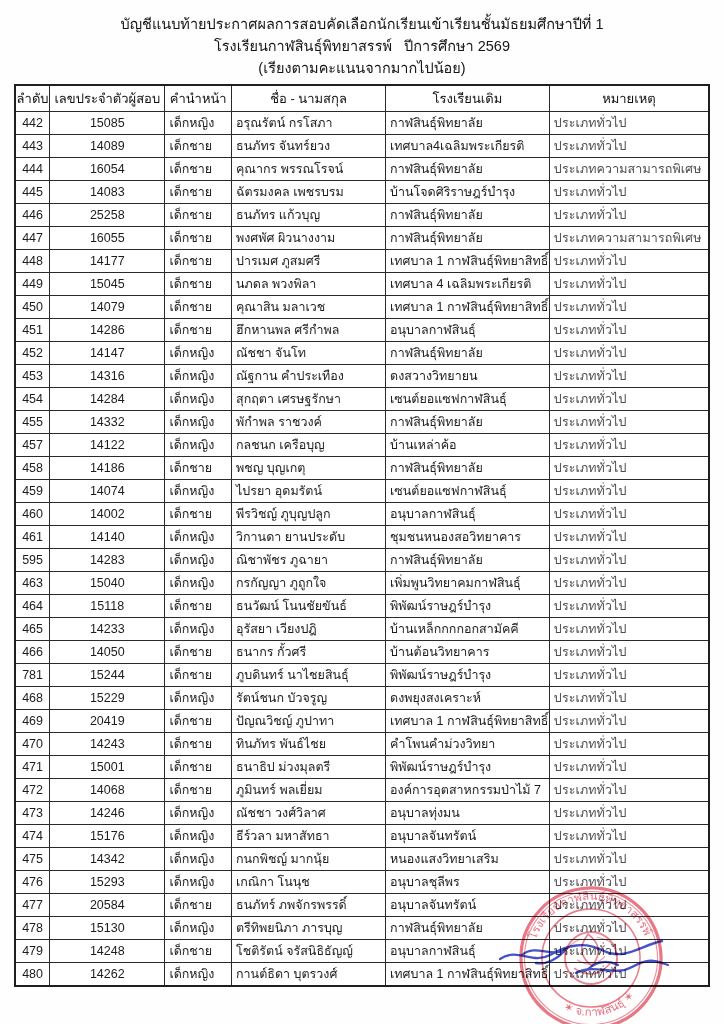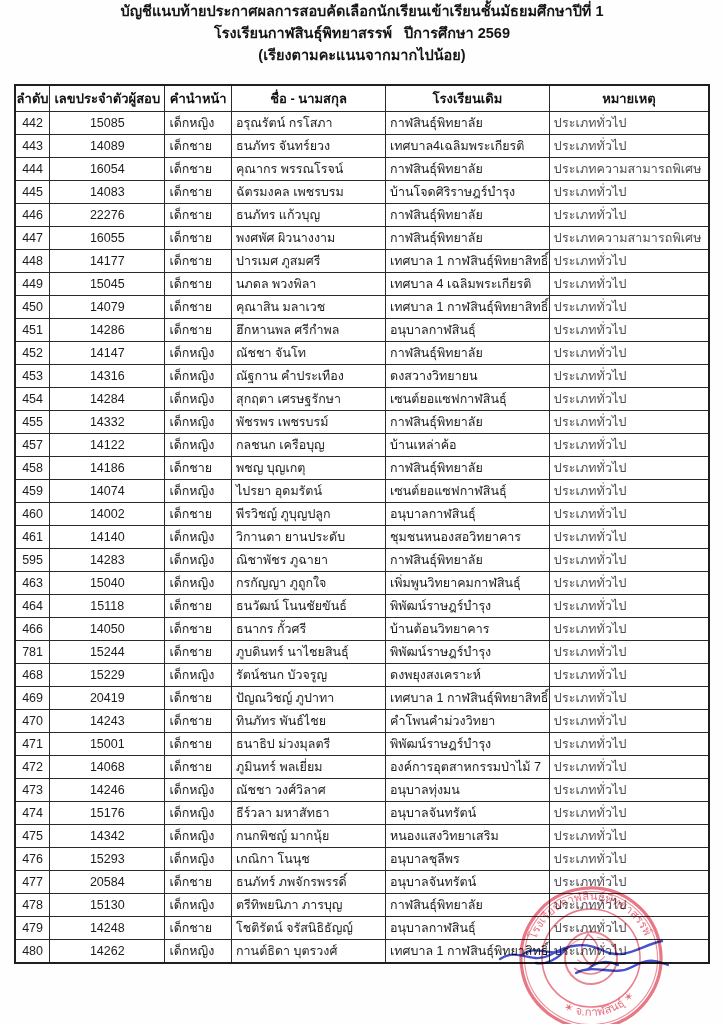--- a/index.html
+++ b/index.html
@@ -9,23 +9,23 @@
     overflow: hidden;
     position: relative;
     font-family: "Liberation Sans", "DejaVu Sans", sans-serif;
     color: #1c1c1c;
   }
   .page {
     position: absolute; inset: 0;
     background: #fefefe;
   }
   .doc-header {
-    padding-top: 0;
+    padding-top: 13px;
     text-align: center;
-    font-weight: bold;
+    font-weight: normal;
     font-size: 14.5px;
     line-height: 22px;
     color: #151515;
   }
   .doc-header .line2 { white-space: pre-wrap; }
   table.results {
     position: absolute;
     left: 14px; top: 84px;
     width: 696px;
     border-collapse: collapse;
@@ -34,21 +34,21 @@
   }
   table.results th, table.results td {
     border: 1px solid #2a2a2a;
     overflow: hidden;
     white-space: nowrap;
   }
   table.results { border: 2px solid #1f1f1f; }
   table.results th {
     height: 26px;
     font-size: 13px;
-    font-weight: bold;
+    font-weight: normal;
     text-align: center;
     color: #111;
   }
   table.results td {
     height: 22px;
     font-size: 12.5px;
     padding: 0 4px;
     line-height: 22px;
   }
   td.c-center { text-align: center; padding: 0 2px; }
@@ -140,21 +140,21 @@
         <tr>
           <td class="c-center">445</td>
           <td class="c-center">14083</td>
           <td class="c-left">เด็กชาย</td>
           <td class="c-left">ฉัตรมงคล เพชรบรม</td>
           <td class="c-left">บ้านโจดศิริราษฎร์บำรุง</td>
           <td class="c-left c-remark">ประเภททั่วไป</td>
         </tr>
         <tr>
           <td class="c-center">446</td>
-          <td class="c-center">22276</td>
+          <td class="c-center">25258</td>
           <td class="c-left">เด็กชาย</td>
           <td class="c-left">ธนภัทร แก้วบุญ</td>
           <td class="c-left">กาฬสินธุ์พิทยาลัย</td>
           <td class="c-left c-remark">ประเภททั่วไป</td>
         </tr>
         <tr>
           <td class="c-center">447</td>
           <td class="c-center">16055</td>
           <td class="c-left">เด็กชาย</td>
           <td class="c-left">พงศพัศ ผิวนางงาม</td>
@@ -214,21 +214,21 @@
           <td class="c-center">14284</td>
           <td class="c-left">เด็กหญิง</td>
           <td class="c-left">สุกฤตา เศรษฐรักษา</td>
           <td class="c-left">เซนต์ยอแซฟกาฬสินธุ์</td>
           <td class="c-left c-remark">ประเภททั่วไป</td>
         </tr>
         <tr>
           <td class="c-center">455</td>
           <td class="c-center">14332</td>
           <td class="c-left">เด็กหญิง</td>
-          <td class="c-left">พัชรพร เพชรบรม์</td>
+          <td class="c-left">พักำพล ราชวงค์</td>
           <td class="c-left">กาฬสินธุ์พิทยาลัย</td>
           <td class="c-left c-remark">ประเภททั่วไป</td>
         </tr>
         <tr>
           <td class="c-center">457</td>
           <td class="c-center">14122</td>
           <td class="c-left">เด็กหญิง</td>
           <td class="c-left">กลชนก เครือบุญ</td>
           <td class="c-left">บ้านเหล่าค้อ</td>
           <td class="c-left c-remark">ประเภททั่วไป</td>
@@ -280,20 +280,28 @@
           <td class="c-left">กรกัญญา ภูถูกใจ</td>
           <td class="c-left">เพิ่มพูนวิทยาคมกาฬสินธุ์</td>
           <td class="c-left c-remark">ประเภททั่วไป</td>
         </tr>
         <tr>
           <td class="c-center">464</td>
           <td class="c-center">15118</td>
           <td class="c-left">เด็กชาย</td>
           <td class="c-left">ธนวัฒน์ โนนชัยขันธ์</td>
           <td class="c-left">พิพัฒน์ราษฎร์บำรุง</td>
+          <td class="c-left c-remark">ประเภททั่วไป</td>
+        </tr>
+        <tr>
+          <td class="c-center">465</td>
+          <td class="c-center">14233</td>
+          <td class="c-left">เด็กหญิง</td>
+          <td class="c-left">อุรัสยา เวียงปฎิ</td>
+          <td class="c-left">บ้านเหล็กกกกอกสามัคคี</td>
           <td class="c-left c-remark">ประเภททั่วไป</td>
         </tr>
         <tr>
           <td class="c-center">466</td>
           <td class="c-center">14050</td>
           <td class="c-left">เด็กชาย</td>
           <td class="c-left">ธนากร กั้วศรี</td>
           <td class="c-left">บ้านต้อนวิทยาคาร</td>
           <td class="c-left c-remark">ประเภททั่วไป</td>
         </tr>

